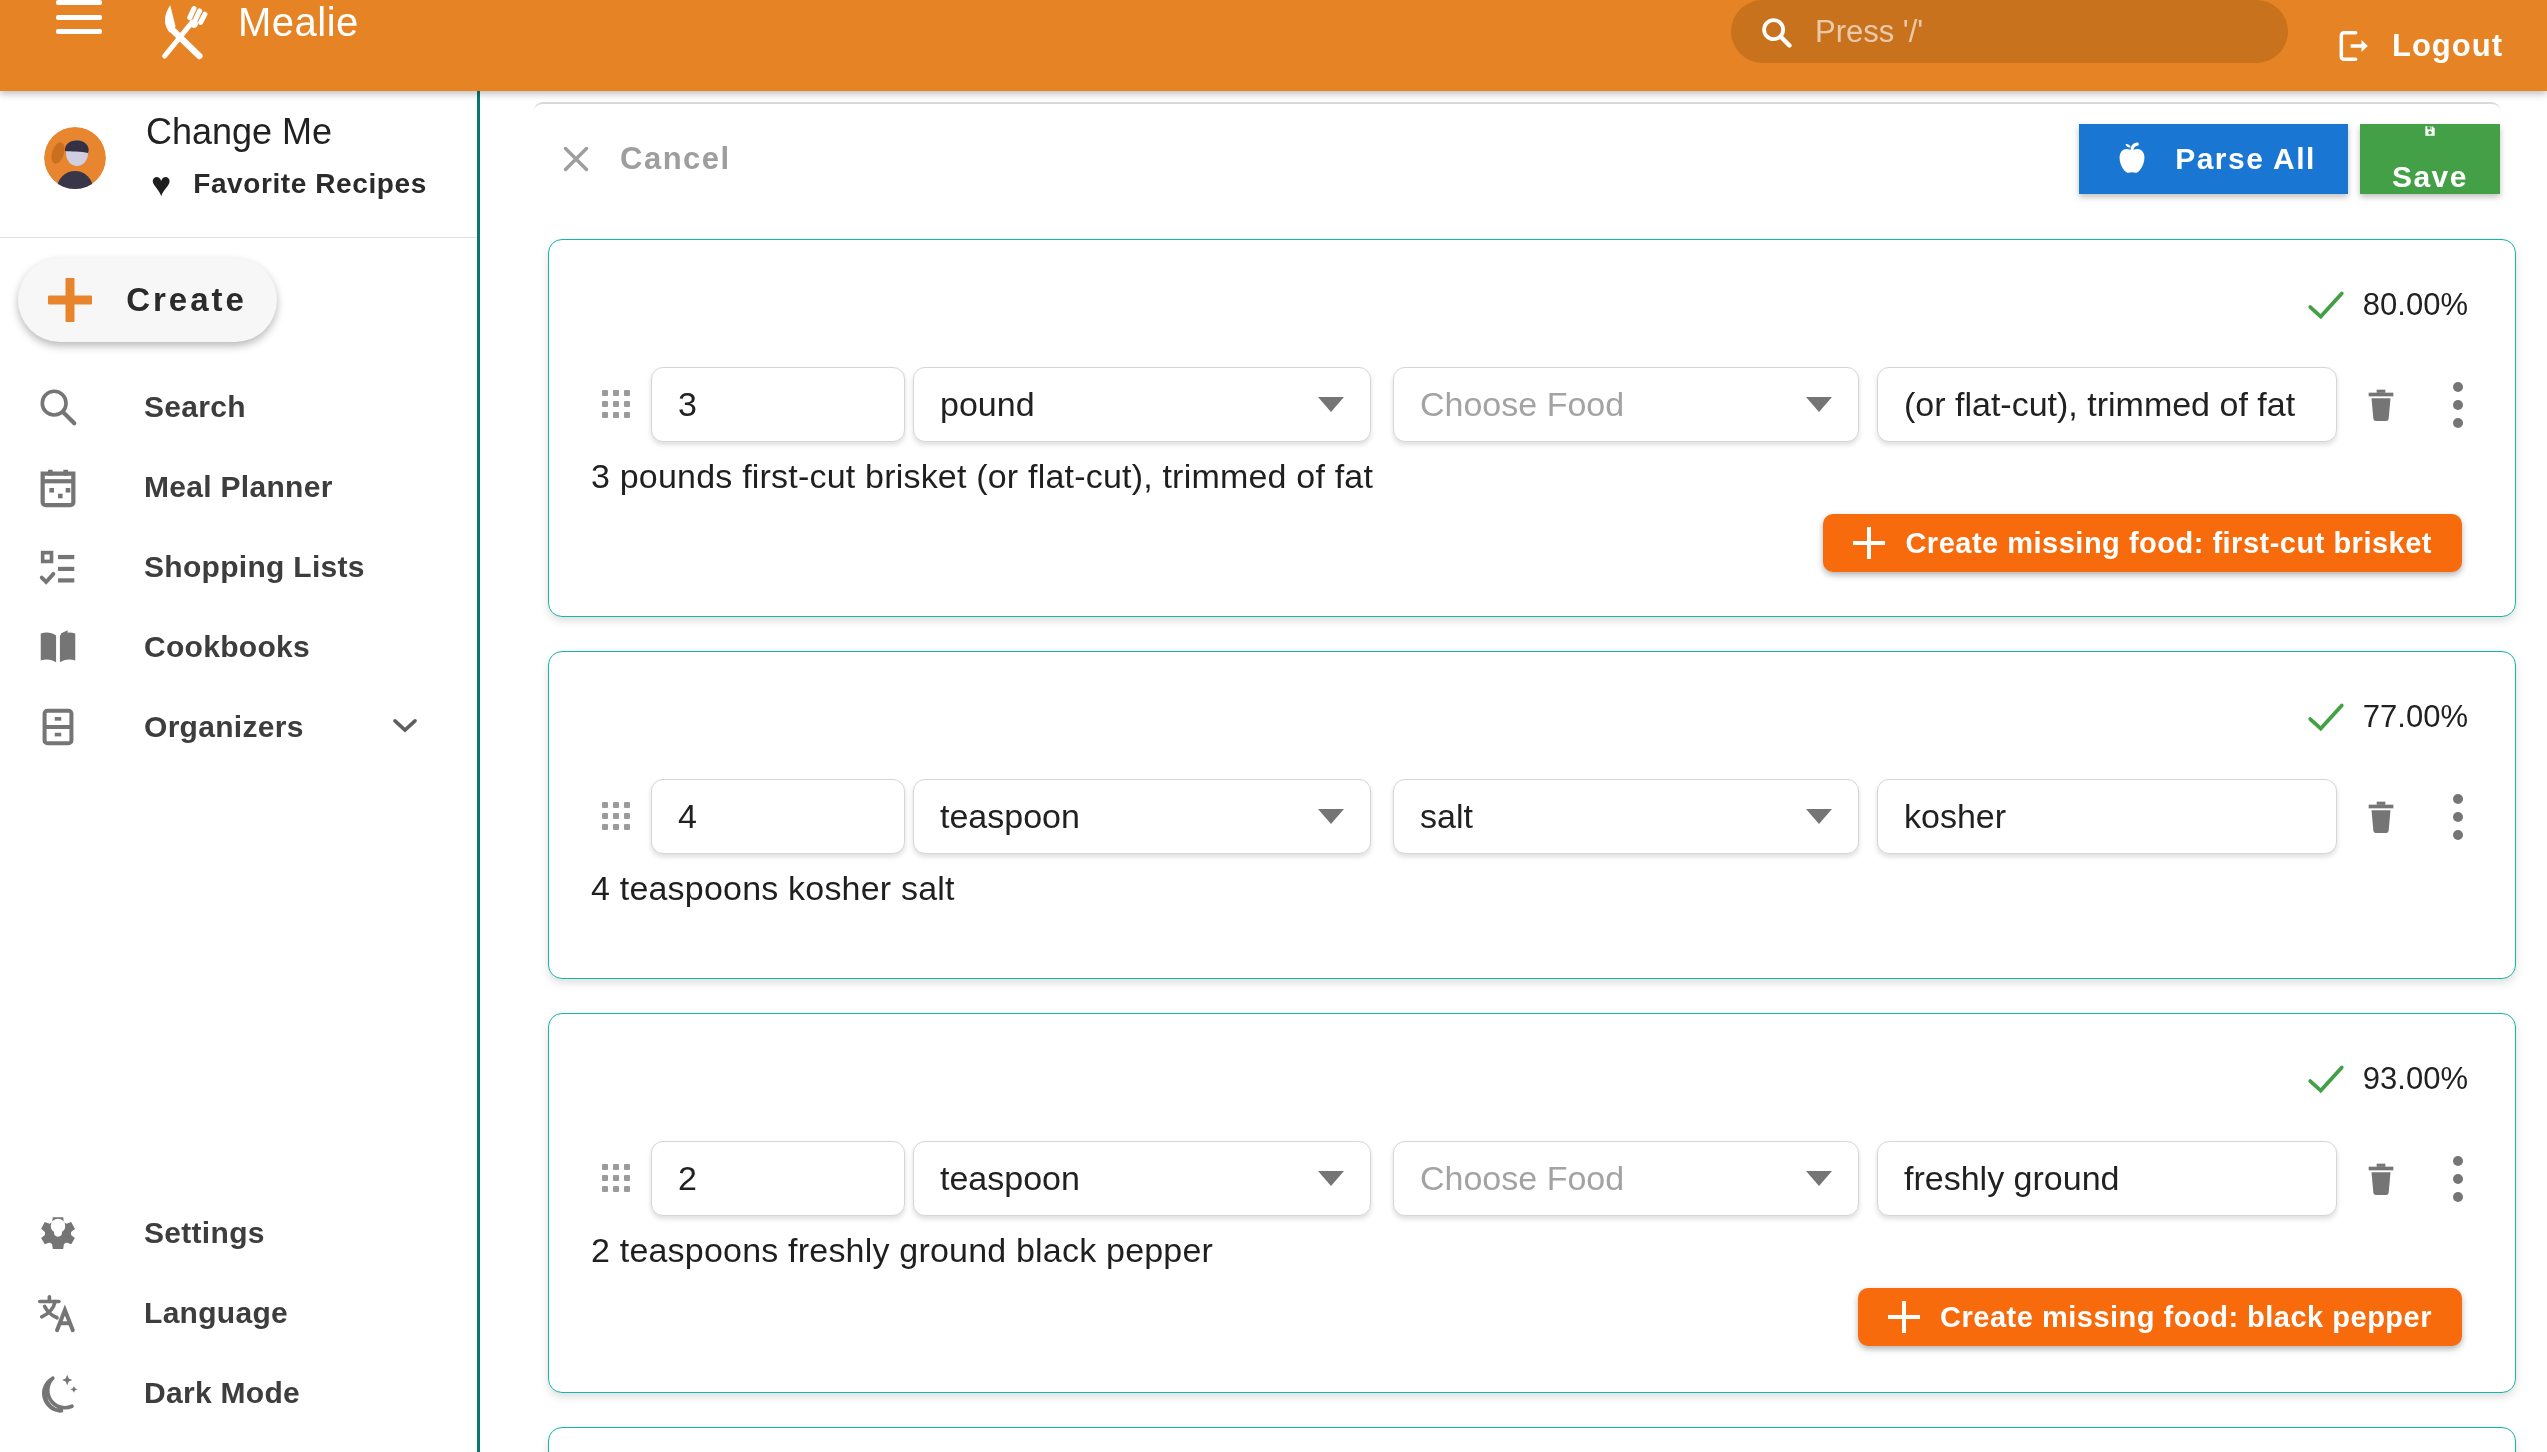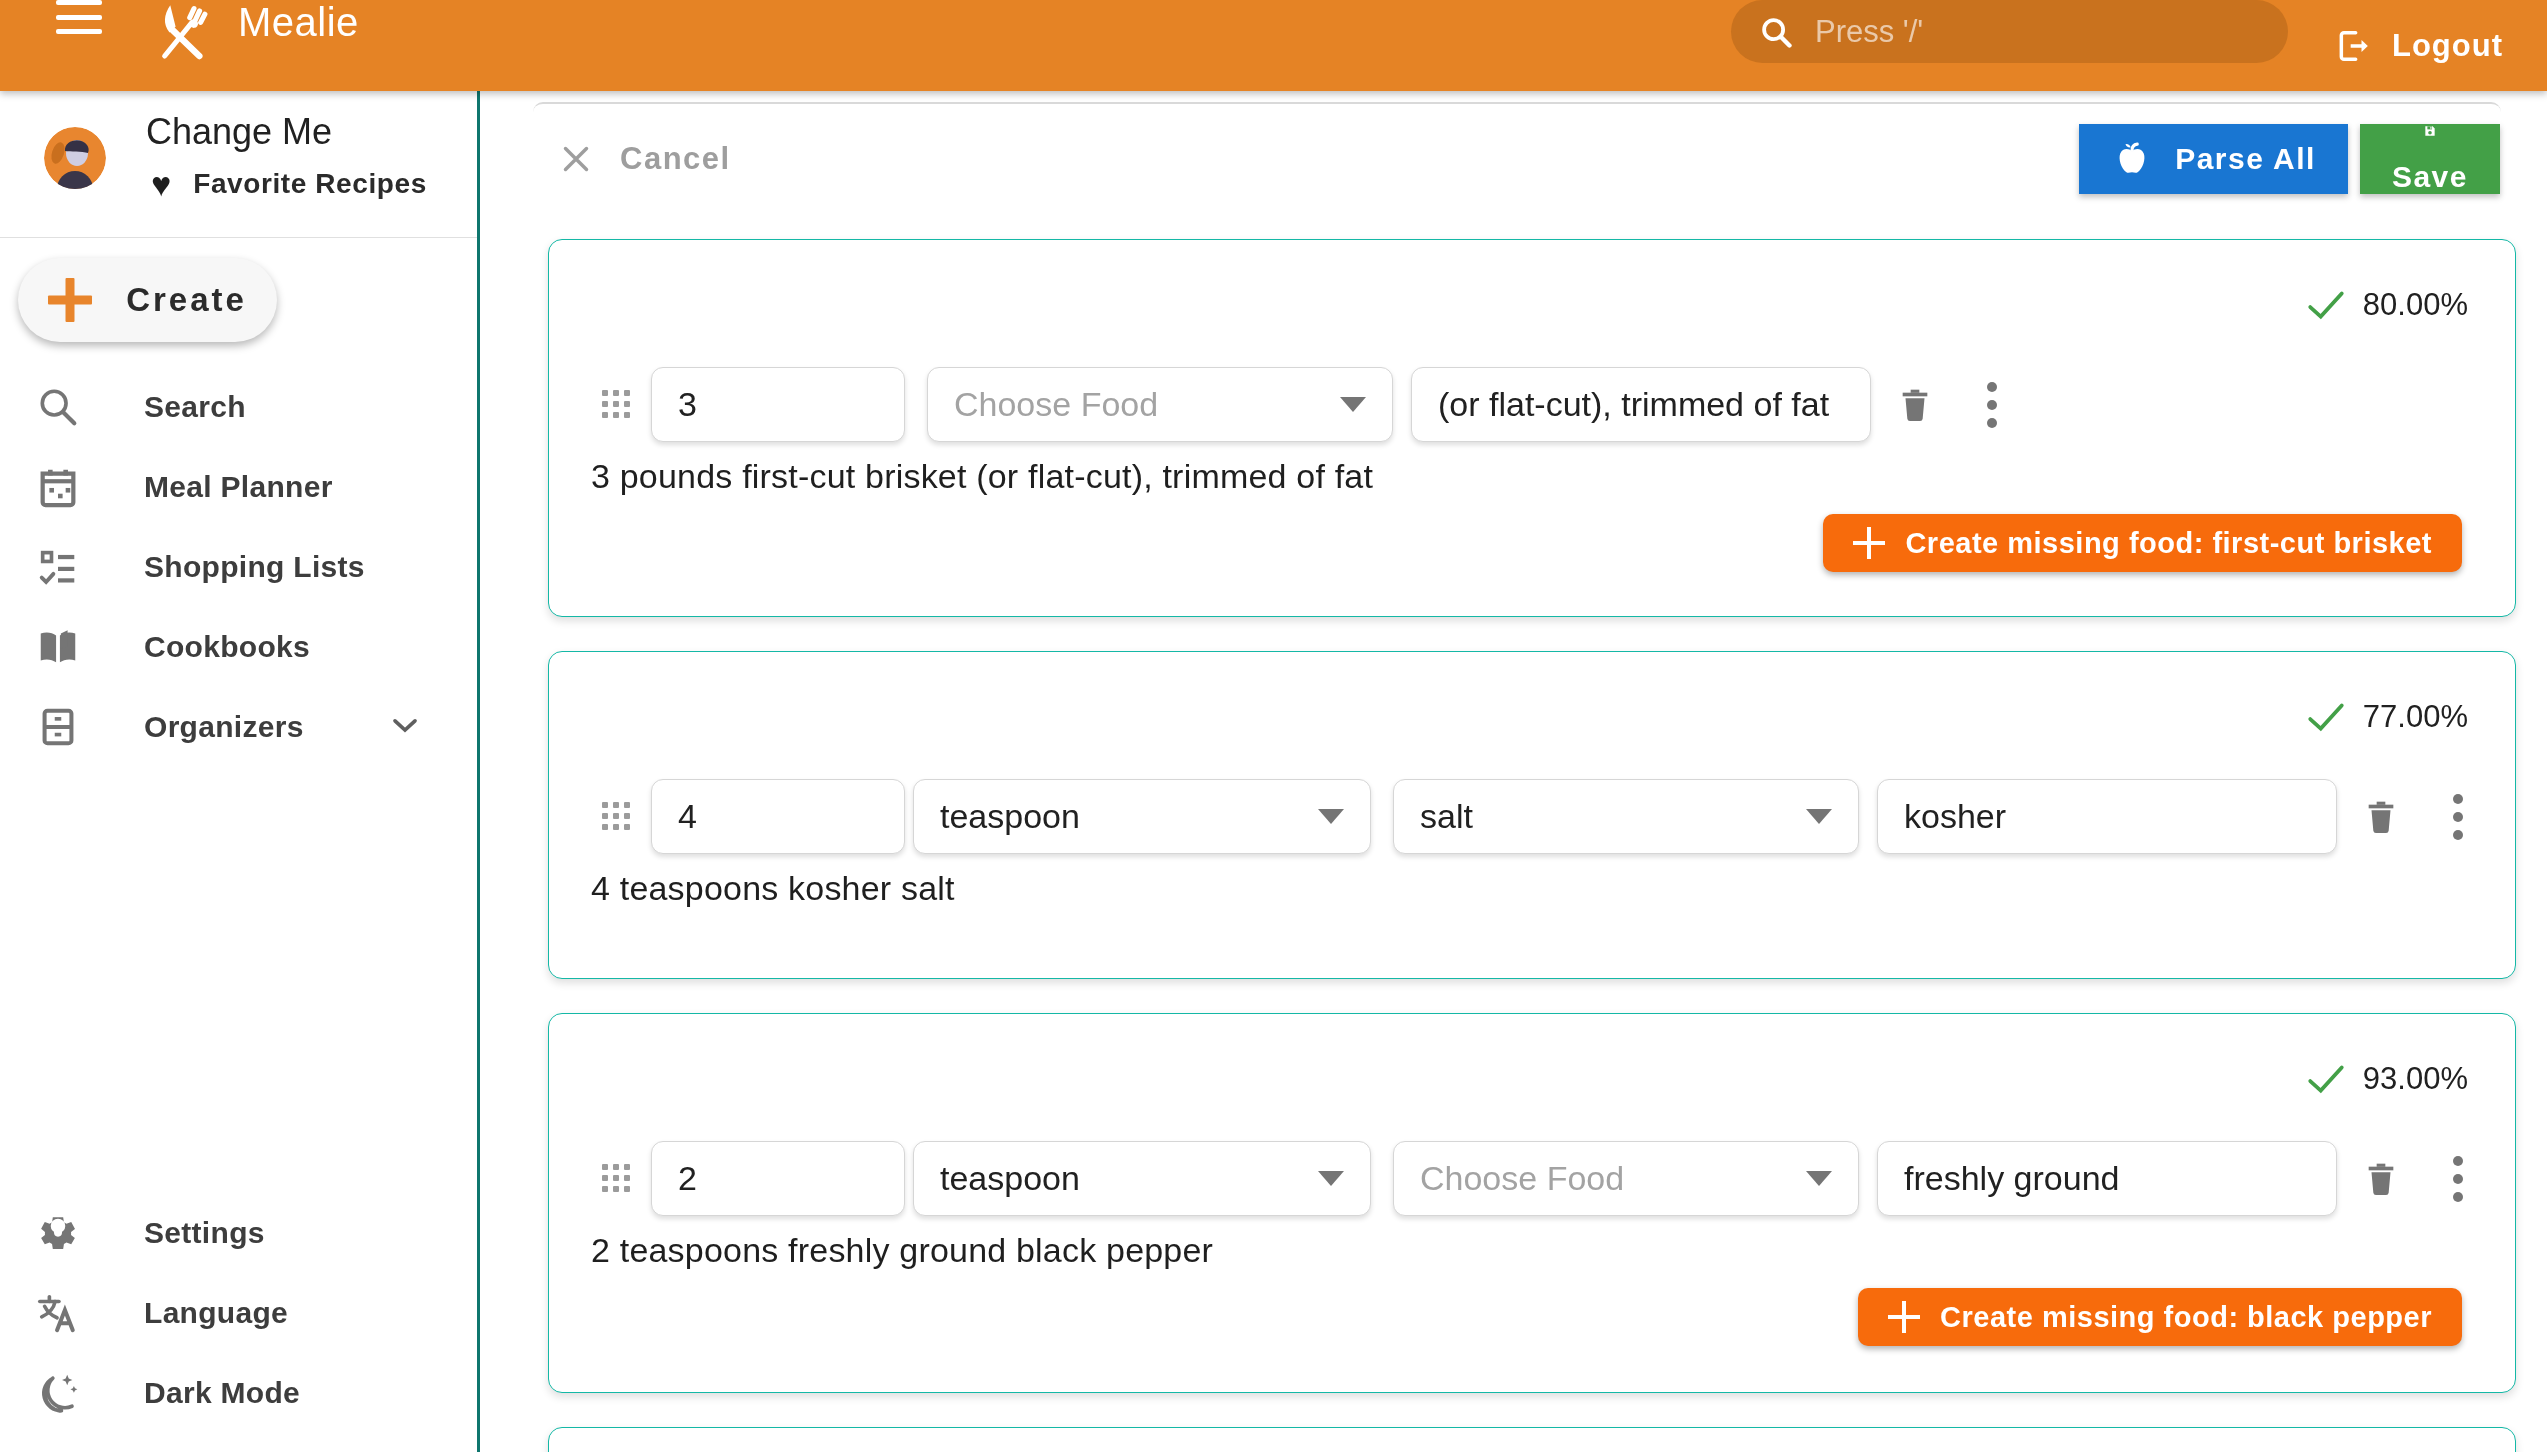--- a/index.html
+++ b/index.html
@@ -336,20 +336,24 @@
           <i></i>
           <i></i>
           <i></i>
           <i></i>
           <i></i>
           <i></i>
           <i></i>
           <i></i>
         </div>
       <input class="fld qty" value="3" style="">
+      <div class="fld selectf unit">
+        <span class="val">pound</span>
+        <span class="dd-arrow"></span>
+      </div>
       <div class="fld selectf food">
         <span class="val placeholder">Choose Food</span>
         <span class="dd-arrow"></span>
       </div>
       <input class="fld note" value="(or flat-cut), trimmed of fat" style="">
       <button class="iconbtn trashbtn">
         <svg width="40" height="46" viewBox="0 0 24 24">
             <path d="M6.3 8 h11.4 l-1.1 12.2 a1.6 1.6 0 0 1 -1.6 1.4 h-6 a1.6 1.6 0 0 1 -1.6 -1.4 Z" fill="#757575"></path>
             <rect x="4.6" y="4.6" width="14.8" height="2.2" fill="#757575"></rect>
             <rect x="9.4" y="2.8" width="5.2" height="1.9" fill="#757575"></rect>

